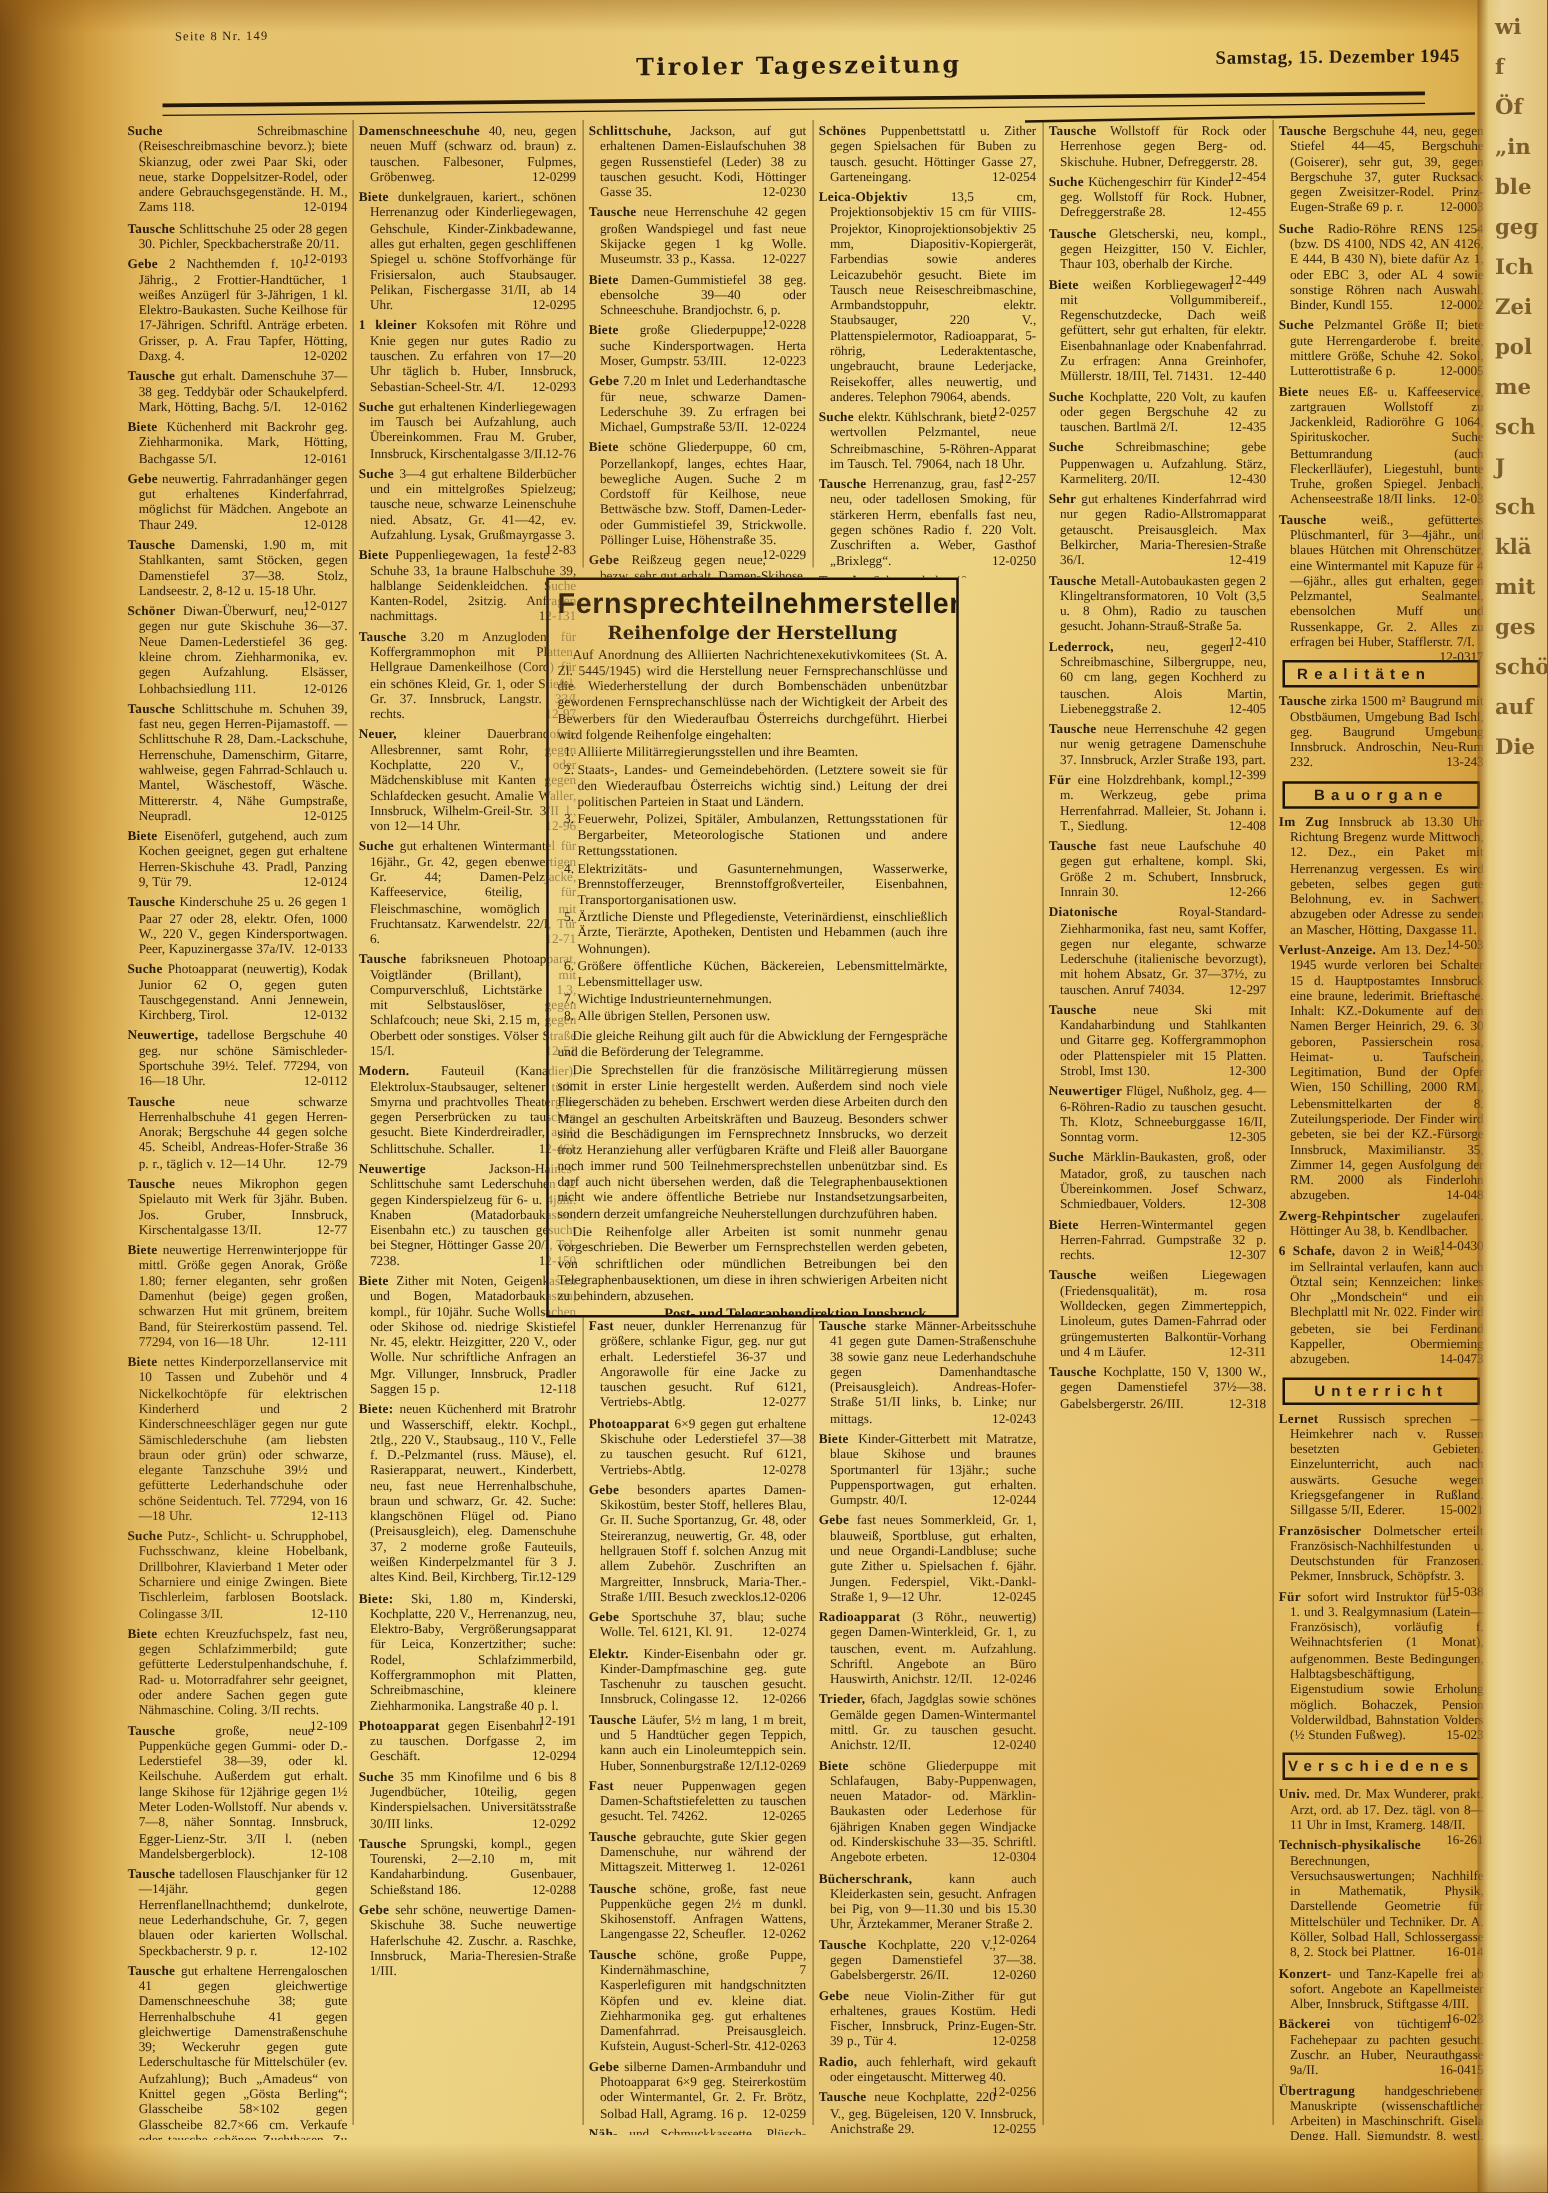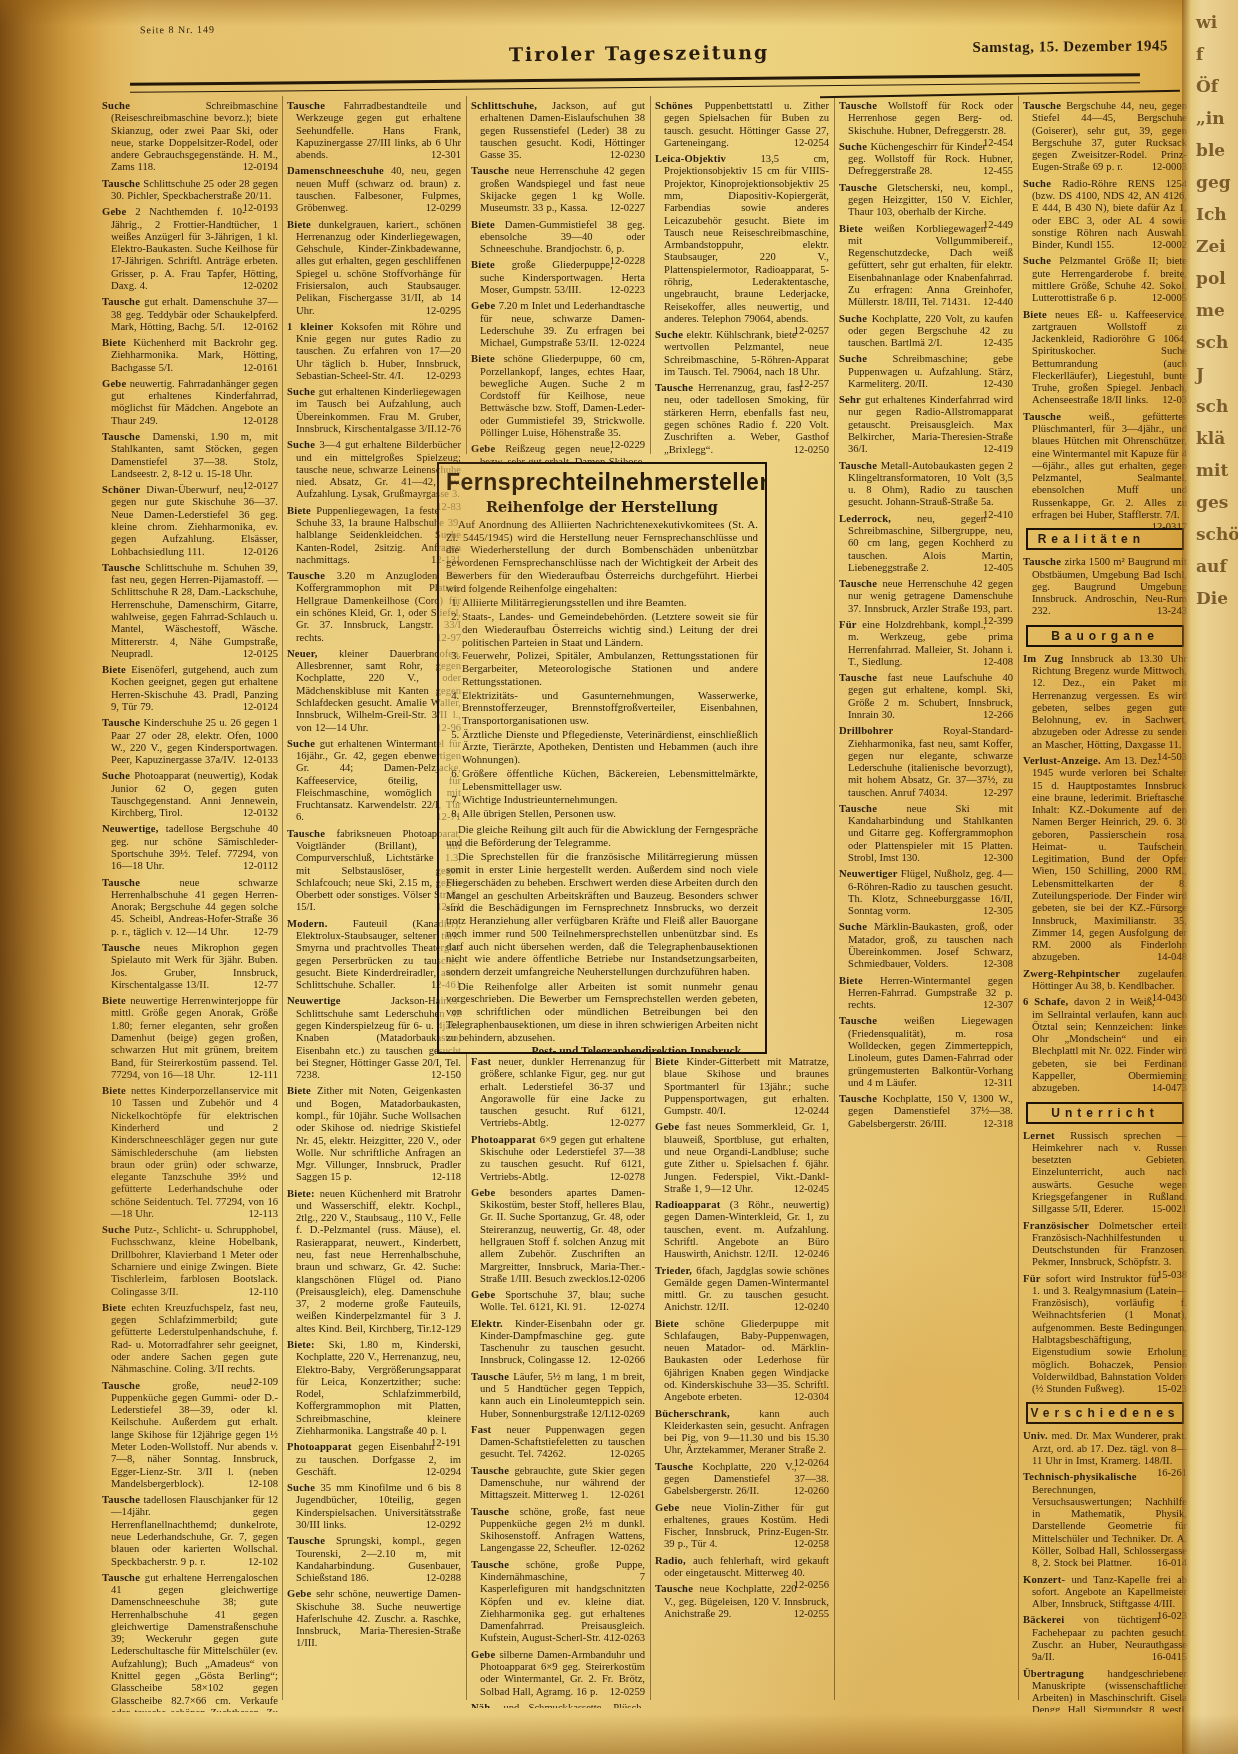--- a/index.html
+++ b/index.html
@@ -115,21 +115,20 @@
       <p class="ad"><b>Tausche </b>neues Mikrophon gegen Spielauto mit Werk für 3jähr. Buben. Jos. Gruber, Innsbruck, Kirschentalgasse 13/II. <span class="adn">12-77</span></p>
       <p class="ad"><b>Biete </b>neuwertige Herrenwinterjoppe für mittl. Größe gegen Anorak, Größe 1.80; ferner eleganten, sehr großen Damenhut (beige) gegen großen, schwarzen Hut mit grünem, breitem Band, für Steirerkostüm passend. Tel. 77294, von 16—18 Uhr. <span class="adn">12-111</span></p>
       <p class="ad"><b>Biete </b>nettes Kinderporzellanservice mit 10 Tassen und Zubehör und 4 Nickelkochtöpfe für elektrischen Kinderherd und 2 Kinderschneeschläger gegen nur gute Sämischlederschuhe (am liebsten braun oder grün) oder schwarze, elegante Tanzschuhe 39½ und gefütterte Lederhandschuhe oder schöne Seidentuch. Tel. 77294, von 16—18 Uhr. <span class="adn">12-113</span></p>
       <p class="ad"><b>Suche </b>Putz-, Schlicht- u. Schrupphobel, Fuchsschwanz, kleine Hobelbank, Drillbohrer, Klavierband 1 Meter oder Scharniere und einige Zwingen. Biete Tischlerleim, farblosen Bootslack. Colingasse 3/II. <span class="adn">12-110</span></p>
       <p class="ad"><b>Biete </b>echten Kreuzfuchspelz, fast neu, gegen Schlafzimmerbild; gute gefütterte Lederstulpenhandschuhe, f. Rad- u. Motorradfahrer sehr geeignet, oder andere Sachen gegen gute Nähmaschine. Coling. 3/II rechts. <span class="adn">12-109</span></p>
       <p class="ad"><b>Tausche </b>große, neue Puppenküche gegen Gummi- oder D.-Lederstiefel 38—39, oder kl. Keilschuhe. Außerdem gut erhalt. lange Skihose für 12jährige gegen 1½ Meter Loden-Wollstoff. Nur abends v. 7—8, näher Sonntag. Innsbruck, Egger-Lienz-Str. 3/II l. (neben Mandelsbergerblock). <span class="adn">12-108</span></p>
       <p class="ad"><b>Tausche </b>tadellosen Flauschjanker für 12—14jähr. gegen Herrenflanellnachthemd; dunkelrote, neue Lederhandschuhe, Gr. 7, gegen blauen oder karierten Wollschal. Speckbacherstr. 9 p. r. <span class="adn">12-102</span></p>
       <p class="ad"><b>Tausche </b>gut erhaltene Herrengaloschen 41 gegen gleichwertige Damenschneeschuhe 38; gute Herrenhalbschuhe 41 gegen gleichwertige Damenstraßenschuhe 39; Weckeruhr gegen gute Lederschultasche für Mittelschüler (ev. Aufzahlung); Buch „Amadeus“ von Knittel gegen „Gösta Berling“; Glasscheibe 58×102 gegen Glasscheibe 82.7×66 cm. Verkaufe oder tausche schönen Zuchthasen. Zu besichtigen Innsbruck, Wilhelm-Greil-Str. 5/I r., nur werktäglich von 18—20 Uhr. </p>
     </div>
   <div class="col c2">
-      <p class="ad"><b>Tausche </b>Fahrradbestandteile und Werkzeuge gegen gut erhaltene Seehundfelle. Hans Frank, Kapuzinergasse 27/III links, ab 6 Uhr abends. <span class="adn">12-301</span></p>
       <p class="ad"><b>Damenschneeschuhe </b>40, neu, gegen neuen Muff (schwarz od. braun) z. tauschen. Falbesoner, Fulpmes, Gröbenweg. <span class="adn">12-0299</span></p>
       <p class="ad"><b>Biete </b>dunkelgrauen, kariert., schönen Herrenanzug oder Kinderliegewagen, Gehschule, Kinder-Zinkbadewanne, alles gut erhalten, gegen geschliffenen Spiegel u. schöne Stoffvorhänge für Frisiersalon, auch Staubsauger. Pelikan, Fischergasse 31/II, ab 14 Uhr. <span class="adn">12-0295</span></p>
       <p class="ad"><b>1 kleiner </b>Koksofen mit Röhre und Knie gegen nur gutes Radio zu tauschen. Zu erfahren von 17—20 Uhr täglich b. Huber, Innsbruck, Sebastian-Scheel-Str. 4/I. <span class="adn">12-0293</span></p>
       <p class="ad"><b>Suche </b>gut erhaltenen Kinderliegewagen im Tausch bei Aufzahlung, auch Übereinkommen. Frau M. Gruber, Innsbruck, Kirschentalgasse 3/II. <span class="adn">12-76</span></p>
       <p class="ad"><b>Suche </b>3—4 gut erhaltene Bilderbücher und ein mittelgroßes Spielzeug; tausche neue, schwarze Leinenschuhe nied. Absatz, Gr. 41—42, ev. Aufzahlung. Lysak, Grußmayrgasse 3. <span class="adn">12-83</span></p>
       <p class="ad"><b>Biete </b>Puppenliegewagen, 1a feste Schuhe 33, 1a braune Halbschuhe 39, halblange Seidenkleidchen. Suche Kanten-Rodel, 2sitzig. Anfragen nachmittags. <span class="adn">12-131</span></p>
       <p class="ad"><b>Tausche </b>3.20 m Anzugloden für Koffergrammophon mit Platten. Hellgraue Damenkeilhose (Cord) für ein schönes Kleid, Gr. 1, oder Stiefel, Gr. 37. Innsbruck, Langstr. 33/I rechts. <span class="adn">12-97</span></p>
       <p class="ad"><b>Neuer, </b>kleiner Dauerbrandofen, Allesbrenner, samt Rohr, gegen Kochplatte, 220 V., oder Mädchenskibluse mit Kanten gegen Schlafdecken gesucht. Amalie Waller, Innsbruck, Wilhelm-Greil-Str. 3/II l., von 12—14 Uhr. <span class="adn">12-96</span></p>
       <p class="ad"><b>Suche </b>gut erhaltenen Wintermantel für 16jähr., Gr. 42, gegen ebenwertigen Gr. 44; Damen-Pelzjacke, Kaffeeservice, 6teilig, für Fleischmaschine, womöglich mit Fruchtansatz. Karwendelstr. 22/I, Tür 6. <span class="adn">12-71</span></p>
       <p class="ad"><b>Tausche </b>fabriksneuen Photoapparat, Voigtländer (Brillant), mit Compurverschluß, Lichtstärke 1.3, mit Selbstauslöser, gegen Schlafcouch; neue Ski, 2.15 m, gegen Oberbett oder sonstiges. Völser Straße 15/I. <span class="adn">12-51</span></p>
@@ -190,20 +189,21 @@
       <p class="ad"><b>Elektr. </b>Kinder-Eisenbahn oder gr. Kinder-Dampfmaschine geg. gute Taschenuhr zu tauschen gesucht. Innsbruck, Colingasse 12. <span class="adn">12-0266</span></p>
       <p class="ad"><b>Tausche </b>Läufer, 5½ m lang, 1 m breit, und 5 Handtücher gegen Teppich, kann auch ein Linoleumteppich sein. Huber, Sonnenburgstraße 12/I. <span class="adn">12-0269</span></p>
       <p class="ad"><b>Fast </b>neuer Puppenwagen gegen Damen-Schaftstiefeletten zu tauschen gesucht. Tel. 74262. <span class="adn">12-0265</span></p>
       <p class="ad"><b>Tausche </b>gebrauchte, gute Skier gegen Damenschuhe, nur während der Mittagszeit. Mitterweg 1. <span class="adn">12-0261</span></p>
       <p class="ad"><b>Tausche </b>schöne, große, fast neue Puppenküche gegen 2½ m dunkl. Skihosenstoff. Anfragen Wattens, Langengasse 22, Scheufler. <span class="adn">12-0262</span></p>
       <p class="ad"><b>Tausche </b>schöne, große Puppe, Kindernähmaschine, 7 Kasperlefiguren mit handgschnitzten Köpfen und ev. kleine diat. Ziehharmonika geg. gut erhaltenes Damenfahrrad. Preisausgleich. Kufstein, August-Scherl-Str. 4. <span class="adn">12-0263</span></p>
       <p class="ad"><b>Gebe </b>silberne Damen-Armbanduhr und Photoapparat 6×9 geg. Steirerkostüm oder Wintermantel, Gr. 2. Fr. Brötz, Solbad Hall, Agramg. 16 p. <span class="adn">12-0259</span></p>
       <p class="ad"><b>Näh- </b>und Schmuckkassette, Plüsch- oder Tuchüberzug, Seidenfütterung, Neuanfertigung, solide Handarbeit, gegen neue Märklin-Eisenbahnanlage zu tauschen gesucht. Nur nachm. bei Lechleitner, Innsbruck, Coling. 3/I. </p>
     </div>
   <div class="col c4b">
+      <p class="ad"><b>Tausche </b>starke Männer-Arbeitsschuhe 41 gegen gute Damen-Straßenschuhe 38 sowie ganz neue Lederhandschuhe gegen Damenhandtasche (Preisausgleich). Andreas-Hofer-Straße 51/II links, b. Linke; nur mittags. <span class="adn">12-0243</span></p>
       <p class="ad"><b>Biete </b>Kinder-Gitterbett mit Matratze, blaue Skihose und braunes Sportmanterl für 13jähr.; suche Puppensportwagen, gut erhalten. Gumpstr. 40/I. <span class="adn">12-0244</span></p>
       <p class="ad"><b>Gebe </b>fast neues Sommerkleid, Gr. 1, blauweiß, Sportbluse, gut erhalten, und neue Organdi-Landbluse; suche gute Zither u. Spielsachen f. 6jähr. Jungen. Federspiel, Vikt.-Dankl-Straße 1, 9—12 Uhr. <span class="adn">12-0245</span></p>
       <p class="ad"><b>Radioapparat </b>(3 Röhr., neuwertig) gegen Damen-Winterkleid, Gr. 1, zu tauschen, event. m. Aufzahlung. Schriftl. Angebote an Büro Hauswirth, Anichstr. 12/II. <span class="adn">12-0246</span></p>
       <p class="ad"><b>Trieder, </b>6fach, Jagdglas sowie schönes Gemälde gegen Damen-Wintermantel mittl. Gr. zu tauschen gesucht. Anichstr. 12/II. <span class="adn">12-0240</span></p>
       <p class="ad"><b>Biete </b>schöne Gliederpuppe mit Schlafaugen, Baby-Puppenwagen, neuen Matador- od. Märklin-Baukasten oder Lederhose für 6jährigen Knaben gegen Windjacke od. Kinderskischuhe 33—35. Schriftl. Angebote erbeten. <span class="adn">12-0304</span></p>
       <p class="ad"><b>Bücherschrank, </b>kann auch Kleiderkasten sein, gesucht. Anfragen bei Pig, von 9—11.30 und bis 15.30 Uhr, Ärztekammer, Meraner Straße 2. <span class="adn">12-0264</span></p>
       <p class="ad"><b>Tausche </b>Kochplatte, 220 V., gegen Damenstiefel 37—38. Gabelsbergerstr. 26/II. <span class="adn">12-0260</span></p>
       <p class="ad"><b>Gebe </b>neue Violin-Zither für gut erhaltenes, graues Kostüm. Hedi Fischer, Innsbruck, Prinz-Eugen-Str. 39 p., Tür 4. <span class="adn">12-0258</span></p>
       <p class="ad"><b>Radio, </b>auch fehlerhaft, wird gekauft oder eingetauscht. Mitterweg 40. <span class="adn">12-0256</span></p>
       <p class="ad"><b>Tausche </b>neue Kochplatte, 220 V., geg. Bügeleisen, 120 V. Innsbruck, Anichstraße 29. <span class="adn">12-0255</span></p>
@@ -214,21 +214,21 @@
       <p class="ad"><b>Tausche </b>Gletscherski, neu, kompl., gegen Heizgitter, 150 V. Eichler, Thaur 103, oberhalb der Kirche. <span class="adn">12-449</span></p>
       <p class="ad"><b>Biete </b>weißen Korbliegewagen mit Vollgummibereif., Regenschutzdecke, Dach weiß gefüttert, sehr gut erhalten, für elektr. Eisenbahnanlage oder Knabenfahrrad. Zu erfragen: Anna Greinhofer, Müllerstr. 18/III, Tel. 71431. <span class="adn">12-440</span></p>
       <p class="ad"><b>Suche </b>Kochplatte, 220 Volt, zu kaufen oder gegen Bergschuhe 42 zu tauschen. Bartlmä 2/I. <span class="adn">12-435</span></p>
       <p class="ad"><b>Suche </b>Schreibmaschine; gebe Puppenwagen u. Aufzahlung. Stärz, Karmeliterg. 20/II. <span class="adn">12-430</span></p>
       <p class="ad"><b>Sehr </b>gut erhaltenes Kinderfahrrad wird nur gegen Radio-Allstromapparat getauscht. Preisausgleich. Max Belkircher, Maria-Theresien-Straße 36/I. <span class="adn">12-419</span></p>
       <p class="ad"><b>Tausche </b>Metall-Autobaukasten gegen 2 Klingeltransformatoren, 10 Volt (3,5 u. 8 Ohm), Radio zu tauschen gesucht. Johann-Strauß-Straße 5a. <span class="adn">12-410</span></p>
       <p class="ad"><b>Lederrock, </b>neu, gegen Schreibmaschine, Silbergruppe, neu, 60 cm lang, gegen Kochherd zu tauschen. Alois Martin, Liebeneggstraße 2. <span class="adn">12-405</span></p>
       <p class="ad"><b>Tausche </b>neue Herrenschuhe 42 gegen nur wenig getragene Damenschuhe 37. Innsbruck, Arzler Straße 193, part. <span class="adn">12-399</span></p>
       <p class="ad"><b>Für </b>eine Holzdrehbank, kompl., m. Werkzeug, gebe prima Herrenfahrrad. Malleier, St. Johann i. T., Siedlung. <span class="adn">12-408</span></p>
       <p class="ad"><b>Tausche </b>fast neue Laufschuhe 40 gegen gut erhaltene, kompl. Ski, Größe 2 m. Schubert, Innsbruck, Innrain 30. <span class="adn">12-266</span></p>
-      <p class="ad"><b>Drillbohrer </b>Royal-Standard-Ziehharmonika, fast neu, samt Koffer, gegen nur elegante, schwarze Lederschuhe (italienische bevorzugt), mit hohem Absatz, Gr. 37—37½, zu tauschen. Anruf 74034. <span class="adn">12-297</span></p>
+      <p class="ad"><b>Diatonische </b>Royal-Standard-Ziehharmonika, fast neu, samt Koffer, gegen nur elegante, schwarze Lederschuhe (italienische bevorzugt), mit hohem Absatz, Gr. 37—37½, zu tauschen. Anruf 74034. <span class="adn">12-297</span></p>
       <p class="ad"><b>Tausche </b>neue Ski mit Kandaharbindung und Stahlkanten und Gitarre geg. Koffergrammophon oder Plattenspieler mit 15 Platten. Strobl, Imst 130. <span class="adn">12-300</span></p>
       <p class="ad"><b>Neuwertiger </b>Flügel, Nußholz, geg. 4—6-Röhren-Radio zu tauschen gesucht. Th. Klotz, Schneeburggasse 16/II, Sonntag vorm. <span class="adn">12-305</span></p>
       <p class="ad"><b>Suche </b>Märklin-Baukasten, groß, oder Matador, groß, zu tauschen nach Übereinkommen. Josef Schwarz, Schmiedbauer, Volders. <span class="adn">12-308</span></p>
       <p class="ad"><b>Biete </b>Herren-Wintermantel gegen Herren-Fahrrad. Gumpstraße 32 p. rechts. <span class="adn">12-307</span></p>
       <p class="ad"><b>Tausche </b>weißen Liegewagen (Friedensqualität), m. rosa Wolldecken, gegen Zimmerteppich, Linoleum, gutes Damen-Fahrrad oder grüngemusterten Balkontür-Vorhang und 4 m Läufer. <span class="adn">12-311</span></p>
       <p class="ad"><b>Tausche </b>Kochplatte, 150 V, 1300 W., gegen Damenstiefel 37½—38. Gabelsbergerstr. 26/III. <span class="adn">12-318</span></p>
     </div>
 
   <div class="col c6">
     <div>

